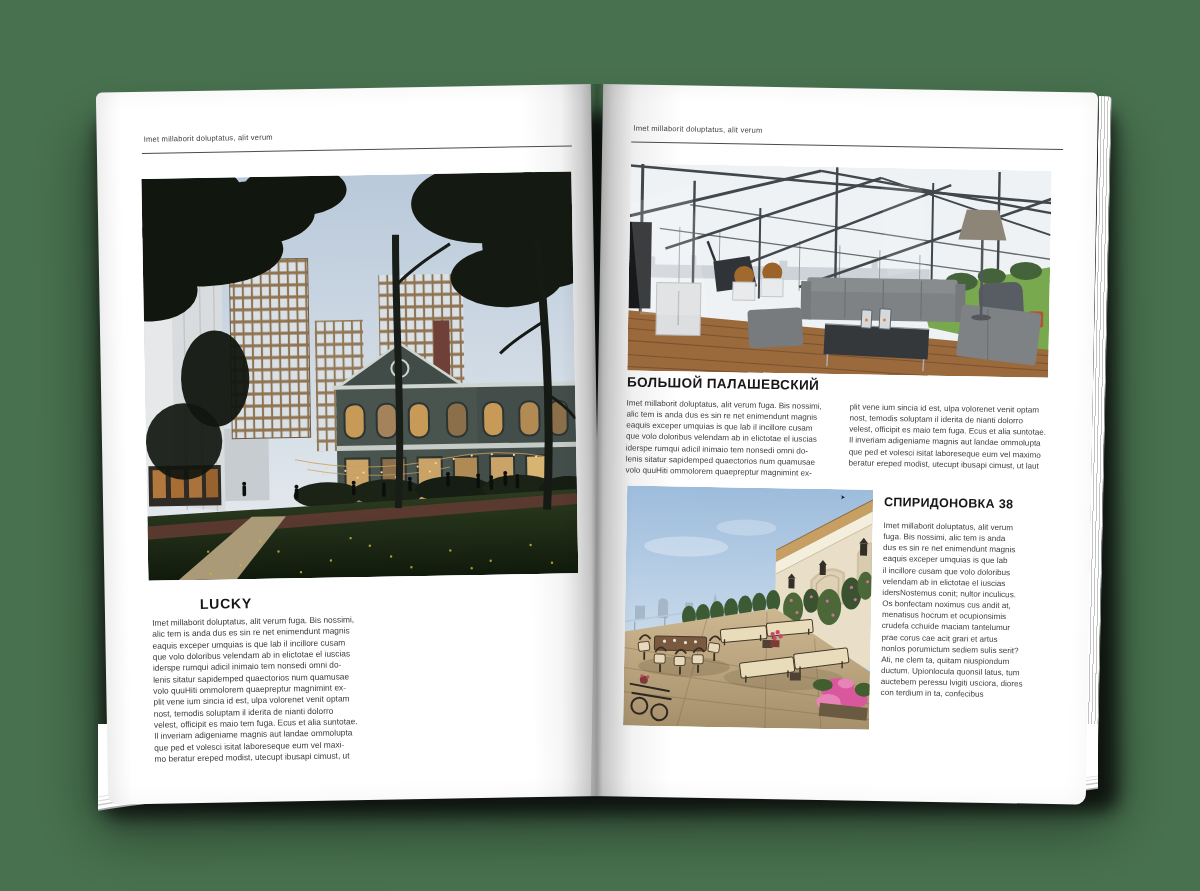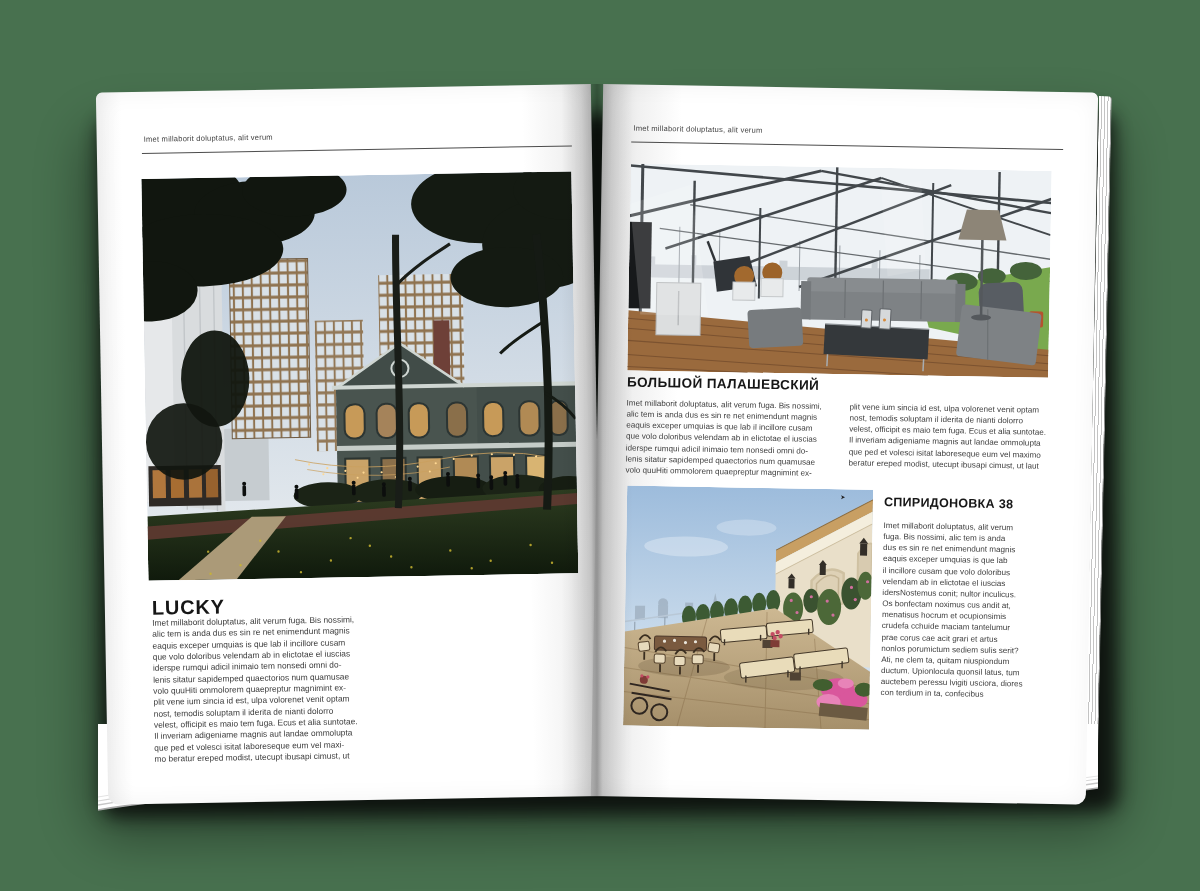--- a/index.html
+++ b/index.html
@@ -36,21 +36,21 @@
     background:linear-gradient(to left,#ffffff 0%,#ffffff 84%,#f0f0f0 93%,#dbdbdb 98%,#c5c5c5 100%);
     box-shadow:inset 0 0 24px rgba(0,0,0,.05); }
   .spine-shade { position:absolute; left:50%; top:0; transform:translateX(-50%); width:72px; height:100%;
     z-index:4; pointer-events:none;
     background:linear-gradient(to right,rgba(0,0,0,0) 0%,rgba(0,0,0,.10) 42%,rgba(0,0,0,.26) 50%,rgba(0,0,0,.10) 58%,rgba(0,0,0,0) 100%); }
 
   
   .running-header { position:absolute; font-size:7.6px; letter-spacing:.2px; color:#3f3f3f; }
   .header-rule { position:absolute; height:1.2px; background:#4c4c4c; }
   .article-title { position:absolute; font-weight:700; color:#161616; }
-  .title-lucky { font-size:20px; letter-spacing:.8px; }
+  .title-lucky { font-size:14px; letter-spacing:.8px;margin-left:48px; }
   .title-cyr-lg { font-size:13.5px; letter-spacing:.4px; }
   .title-cyr-sm { font-size:12.5px; letter-spacing:.3px; }
   .body-text { position:absolute; font-size:8.4px; line-height:11.35px; color:#3c3c3c; white-space:pre-line; }
   .body-text-sm { font-size:8.1px; line-height:11.15px; }
   .photo-frame { position:absolute; overflow:hidden; }
   .photo-frame svg { display:block; width:100%; height:100%; }
 </style>
 </head>
 <body style="background: rgb(72, 113, 79);">
 

